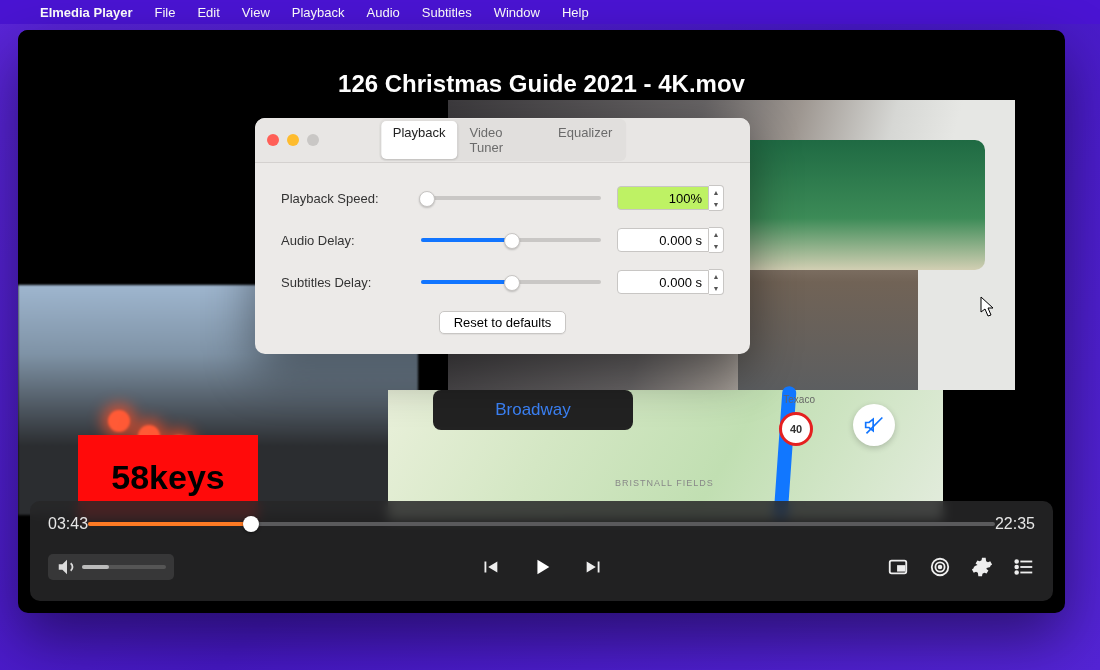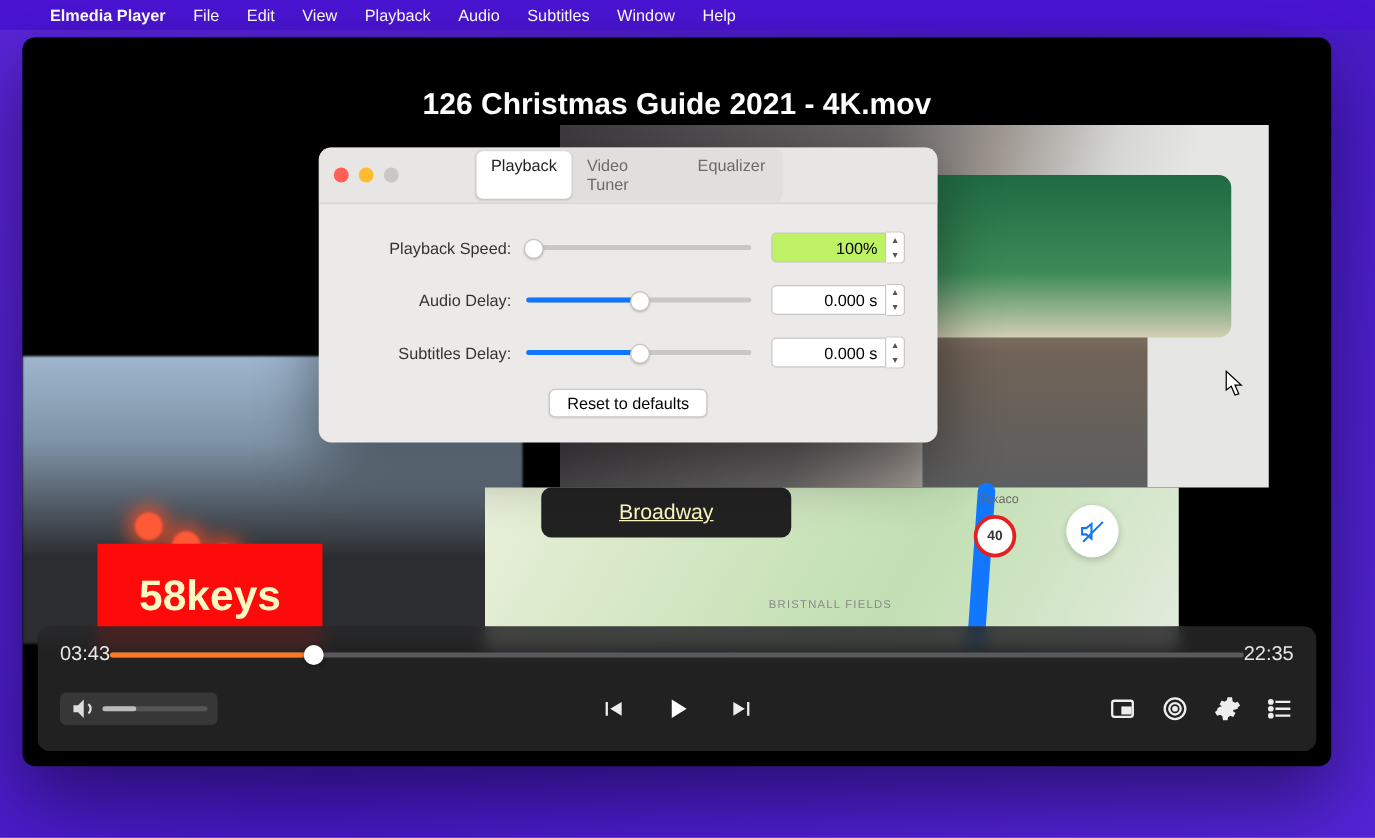--- a/index.html
+++ b/index.html
@@ -19,28 +19,28 @@
 
   
   .vid{position:absolute;inset:0;}
   .blk{position:absolute;background:#000;left:0;top:0;width:320px;height:260px;}
   .car{position:absolute;left:430px;top:70px;right:50px;height:290px;background:linear-gradient(105deg,#3d3b3e 0%,#686566 40%,#9d9690 55%,#d6d7d4 70%,#e6e7e4 80%);}
   .car::after{content:"";position:absolute;right:30px;top:40px;width:260px;height:130px;border-radius:10px;background:linear-gradient(180deg,#1f6a43 0%,#3c8b57 60%,#d2cfb3 100%);}
   .car .person{position:absolute;left:290px;bottom:0;width:180px;height:180px;background:linear-gradient(180deg,#a99d90 0%,#716356 40%,#5c5e60 100%);border-top-left-radius:90px;border-top-right-radius:60px;}
   .road{position:absolute;left:0;top:255px;width:400px;height:230px;background:linear-gradient(180deg,#9fb6cf 0%,#7f93a6 30%,#2b2d30 70%);filter:blur(1px);}
   .road .light{position:absolute;width:22px;height:22px;border-radius:50%;background:#ff5a36;box-shadow:0 0 14px 6px rgba(255,80,40,.7);}
   .road .l1{left:90px;top:125px;} .road .l2{left:120px;top:140px;} .road .l3{left:150px;top:150px;}
-  .badge58{position:absolute;left:60px;top:405px;width:180px;height:85px;background:#ff0a0a;color:#fef9c3;font-weight:800;font-size:34px;display:flex;align-items:center;justify-content:center;font-family:"Arial Black",Arial;}
+  .badge58{position:absolute;left:60px;top:405px;width:180px;height:85px;background:#ff0a0a;color:#000000;font-weight:800;font-size:34px;display:flex;align-items:center;justify-content:center;font-family:"Arial Black",Arial;}
   .map{position:absolute;left:370px;top:360px;width:555px;height:130px;background:linear-gradient(120deg,#e9f0da 0%,#d4e7c4 30%,#c1dfb2 60%,#e3ecdd 100%);}
   .map::before{content:"";position:absolute;left:390px;top:-4px;width:14px;height:134px;background:#1177ff;border-radius:7px;transform:rotate(4deg);}
   .map .label{position:absolute;left:195px;top:88px;font-size:9px;color:#888;letter-spacing:1px;padding-left:32px;}
   .map .speed{position:absolute;right:130px;top:22px;width:28px;height:28px;border:3px solid #e52020;border-radius:50%;background:#fff;font-size:11px;display:flex;align-items:center;justify-content:center;color:#333;font-weight:700;}
   .map .mute{position:absolute;right:48px;top:14px;width:42px;height:42px;border-radius:50%;background:#fff;display:flex;align-items:center;justify-content:center;box-shadow:0 2px 6px rgba(0,0,0,.2);}
   .map .texaco{position:absolute;right:128px;top:4px;font-size:10px;color:#666;}
-  .broadway{position:absolute;left:415px;top:360px;width:200px;height:40px;background:#222;color:#fef9c3;border-radius:8px;display:flex;align-items:center;justify-content:center;font-size:17px;text-decoration:underline;}
+  .broadway{position:absolute;left:415px;top:360px;width:200px;height:40px;background:#222;color:#3b82f6;border-radius:8px;display:flex;align-items:center;justify-content:center;font-size:17px;}
 
   
   .controls{position:absolute;left:12px;right:12px;bottom:12px;height:100px;border-radius:10px;background:rgba(38,38,40,.86);backdrop-filter:blur(6px);color:#e6e6e6;padding:14px 18px 10px;box-sizing:border-box;}
   .progress-row{display:flex;align-items:center;font-size:16px;}
   .progress{flex:1;height:4px;background:#5a5a5c;border-radius:2px;position:relative;}
   .progress .fill{position:absolute;left:0;top:0;bottom:0;background:#ff7a24;border-radius:2px;}
   .progress .knob{position:absolute;top:50%;width:16px;height:16px;margin-left:-8px;margin-top:-8px;background:#fff;border-radius:50%;box-shadow:0 1px 3px rgba(0,0,0,.5);}
   .ctl-row{display:flex;align-items:center;margin-top:14px;height:40px;}
   .vol{display:flex;align-items:center;gap:4px;width:110px;height:26px;background:rgba(255,255,255,.1);border-radius:5px;padding:0 8px;}
   .vol .bar{flex:1;height:4px;background:#555;border-radius:2px;position:relative;}
@@ -55,21 +55,21 @@
   .panel{position:absolute;left:255px;top:118px;width:495px;background:#eceae8;border-radius:10px;box-shadow:0 18px 50px rgba(0,0,0,.45);overflow:hidden;font-size:13px;color:#2b2b2b;}
   .panel-head{height:44px;display:flex;align-items:center;position:relative;background:#e8e6e4;border-bottom:1px solid #d4d1cf;}
   .panel-tl{display:flex;gap:8px;margin-left:12px;}
   .panel-tl span{width:12px;height:12px;border-radius:50%;}
   .tl-r{background:#ff5f57;} .tl-y{background:#febc2e;} .tl-g{background:#c9c7c5;}
   .seg{position:absolute;left:50%;transform:translateX(-50%);display:flex;background:#e1dfdd;border-radius:6px;padding:2px;}
   .seg div{padding:4px 12px;border-radius:5px;color:#6b6b6b;cursor:default;}
   .seg div.active{background:#fff;color:#222;box-shadow:0 1px 2px rgba(0,0,0,.15);}
   .panel-body{padding:22px 26px 20px;}
   .row{display:flex;align-items:center;margin-bottom:16px;}
-  .row label{width:150px;text-align:right;margin-right:12px;color:#333;}
+  .row label{width:150px;margin-right:12px;color:#333;}
   .slider{flex:0 0 180px;height:4px;background:#c9c7c5;border-radius:2px;position:relative;margin-right:16px;}
   .slider.blue .sfill{position:absolute;left:0;top:0;bottom:0;background:#1175ff;border-radius:2px;}
   .slider .sknob{position:absolute;top:50%;width:14px;height:14px;margin-top:-7px;margin-left:-7px;background:#fff;border:1px solid #c7c5c3;border-radius:50%;box-shadow:0 1px 2px rgba(0,0,0,.2);}
   .valbox{display:flex;align-items:center;}
   .valbox input{width:78px;height:20px;border:1px solid #c8c6c4;border-radius:4px 0 0 4px;text-align:right;padding:1px 6px;font-size:13px;background:#fff;}
   .valbox input.hl{background:#bef264;}
   .stepper{width:14px;height:24px;border:1px solid #c8c6c4;border-left:none;border-radius:0 4px 4px 0;display:flex;flex-direction:column;background:#fff;}
   .stepper div{flex:1;display:flex;align-items:center;justify-content:center;font-size:7px;color:#555;}
   .checkrow{display:flex;align-items:center;justify-content:center;margin:18px 0 16px;color:#333;}
   .checkrow input{margin-right:8px;width:14px;height:14px;}

